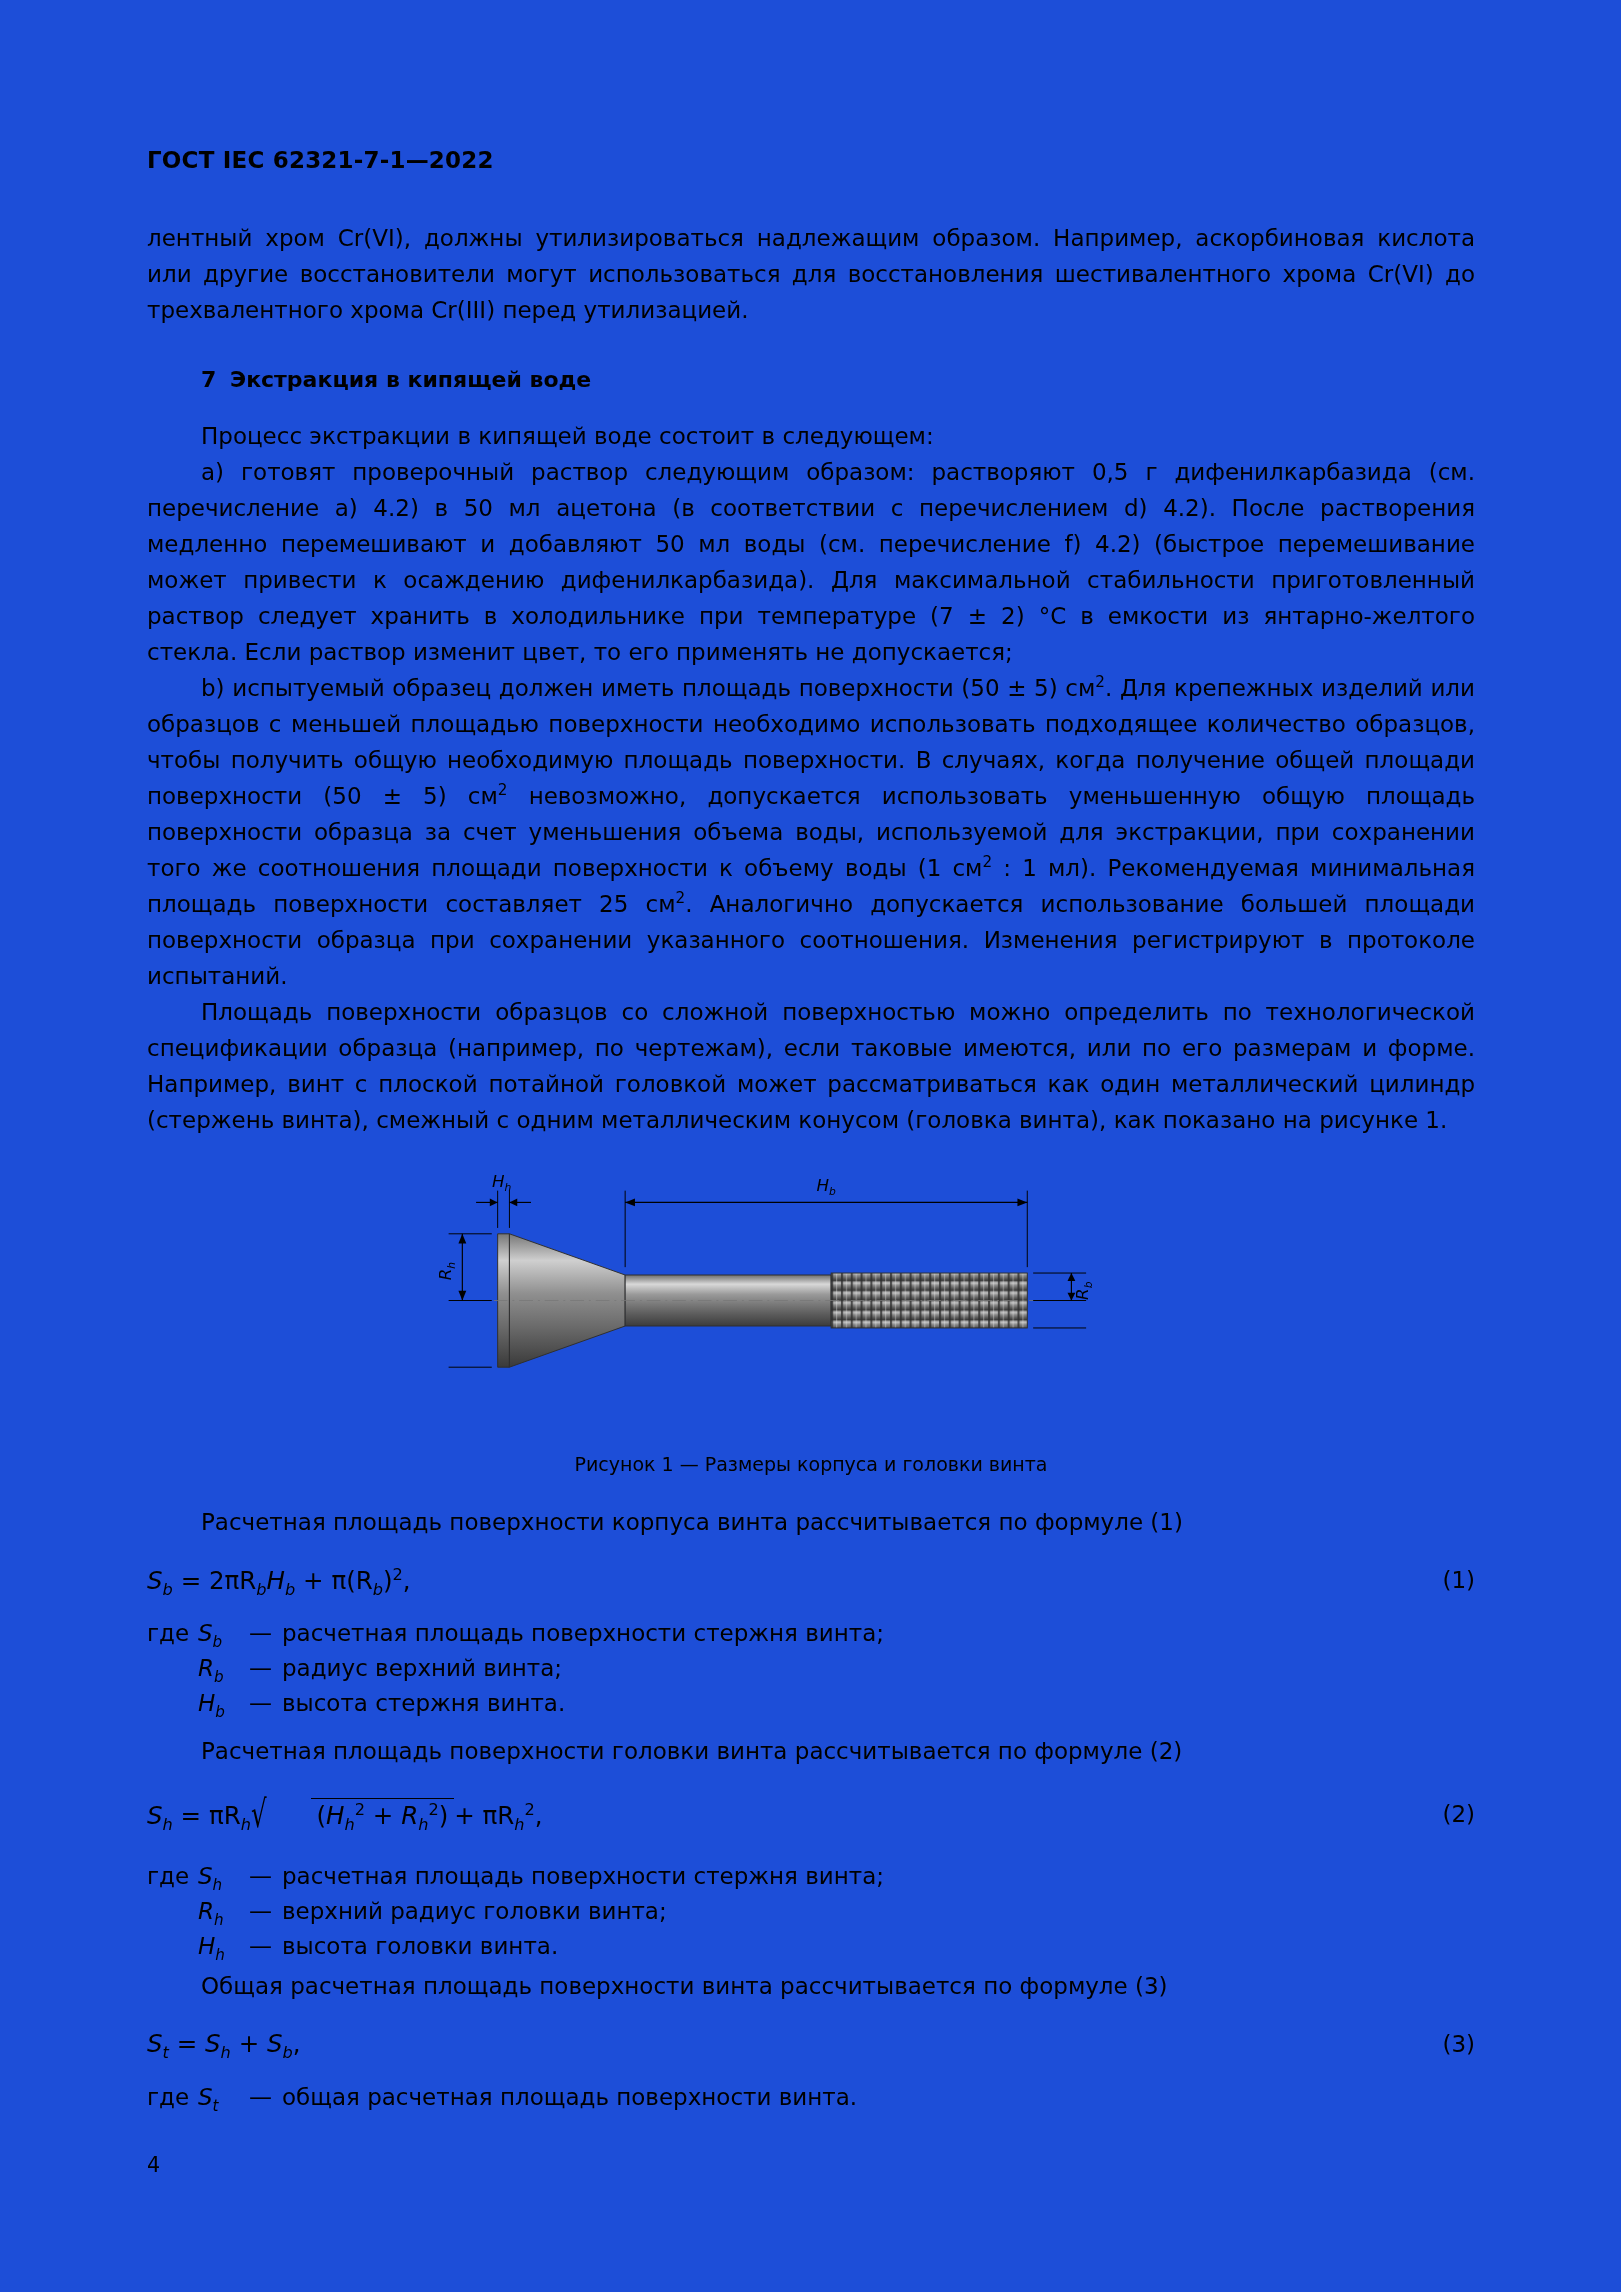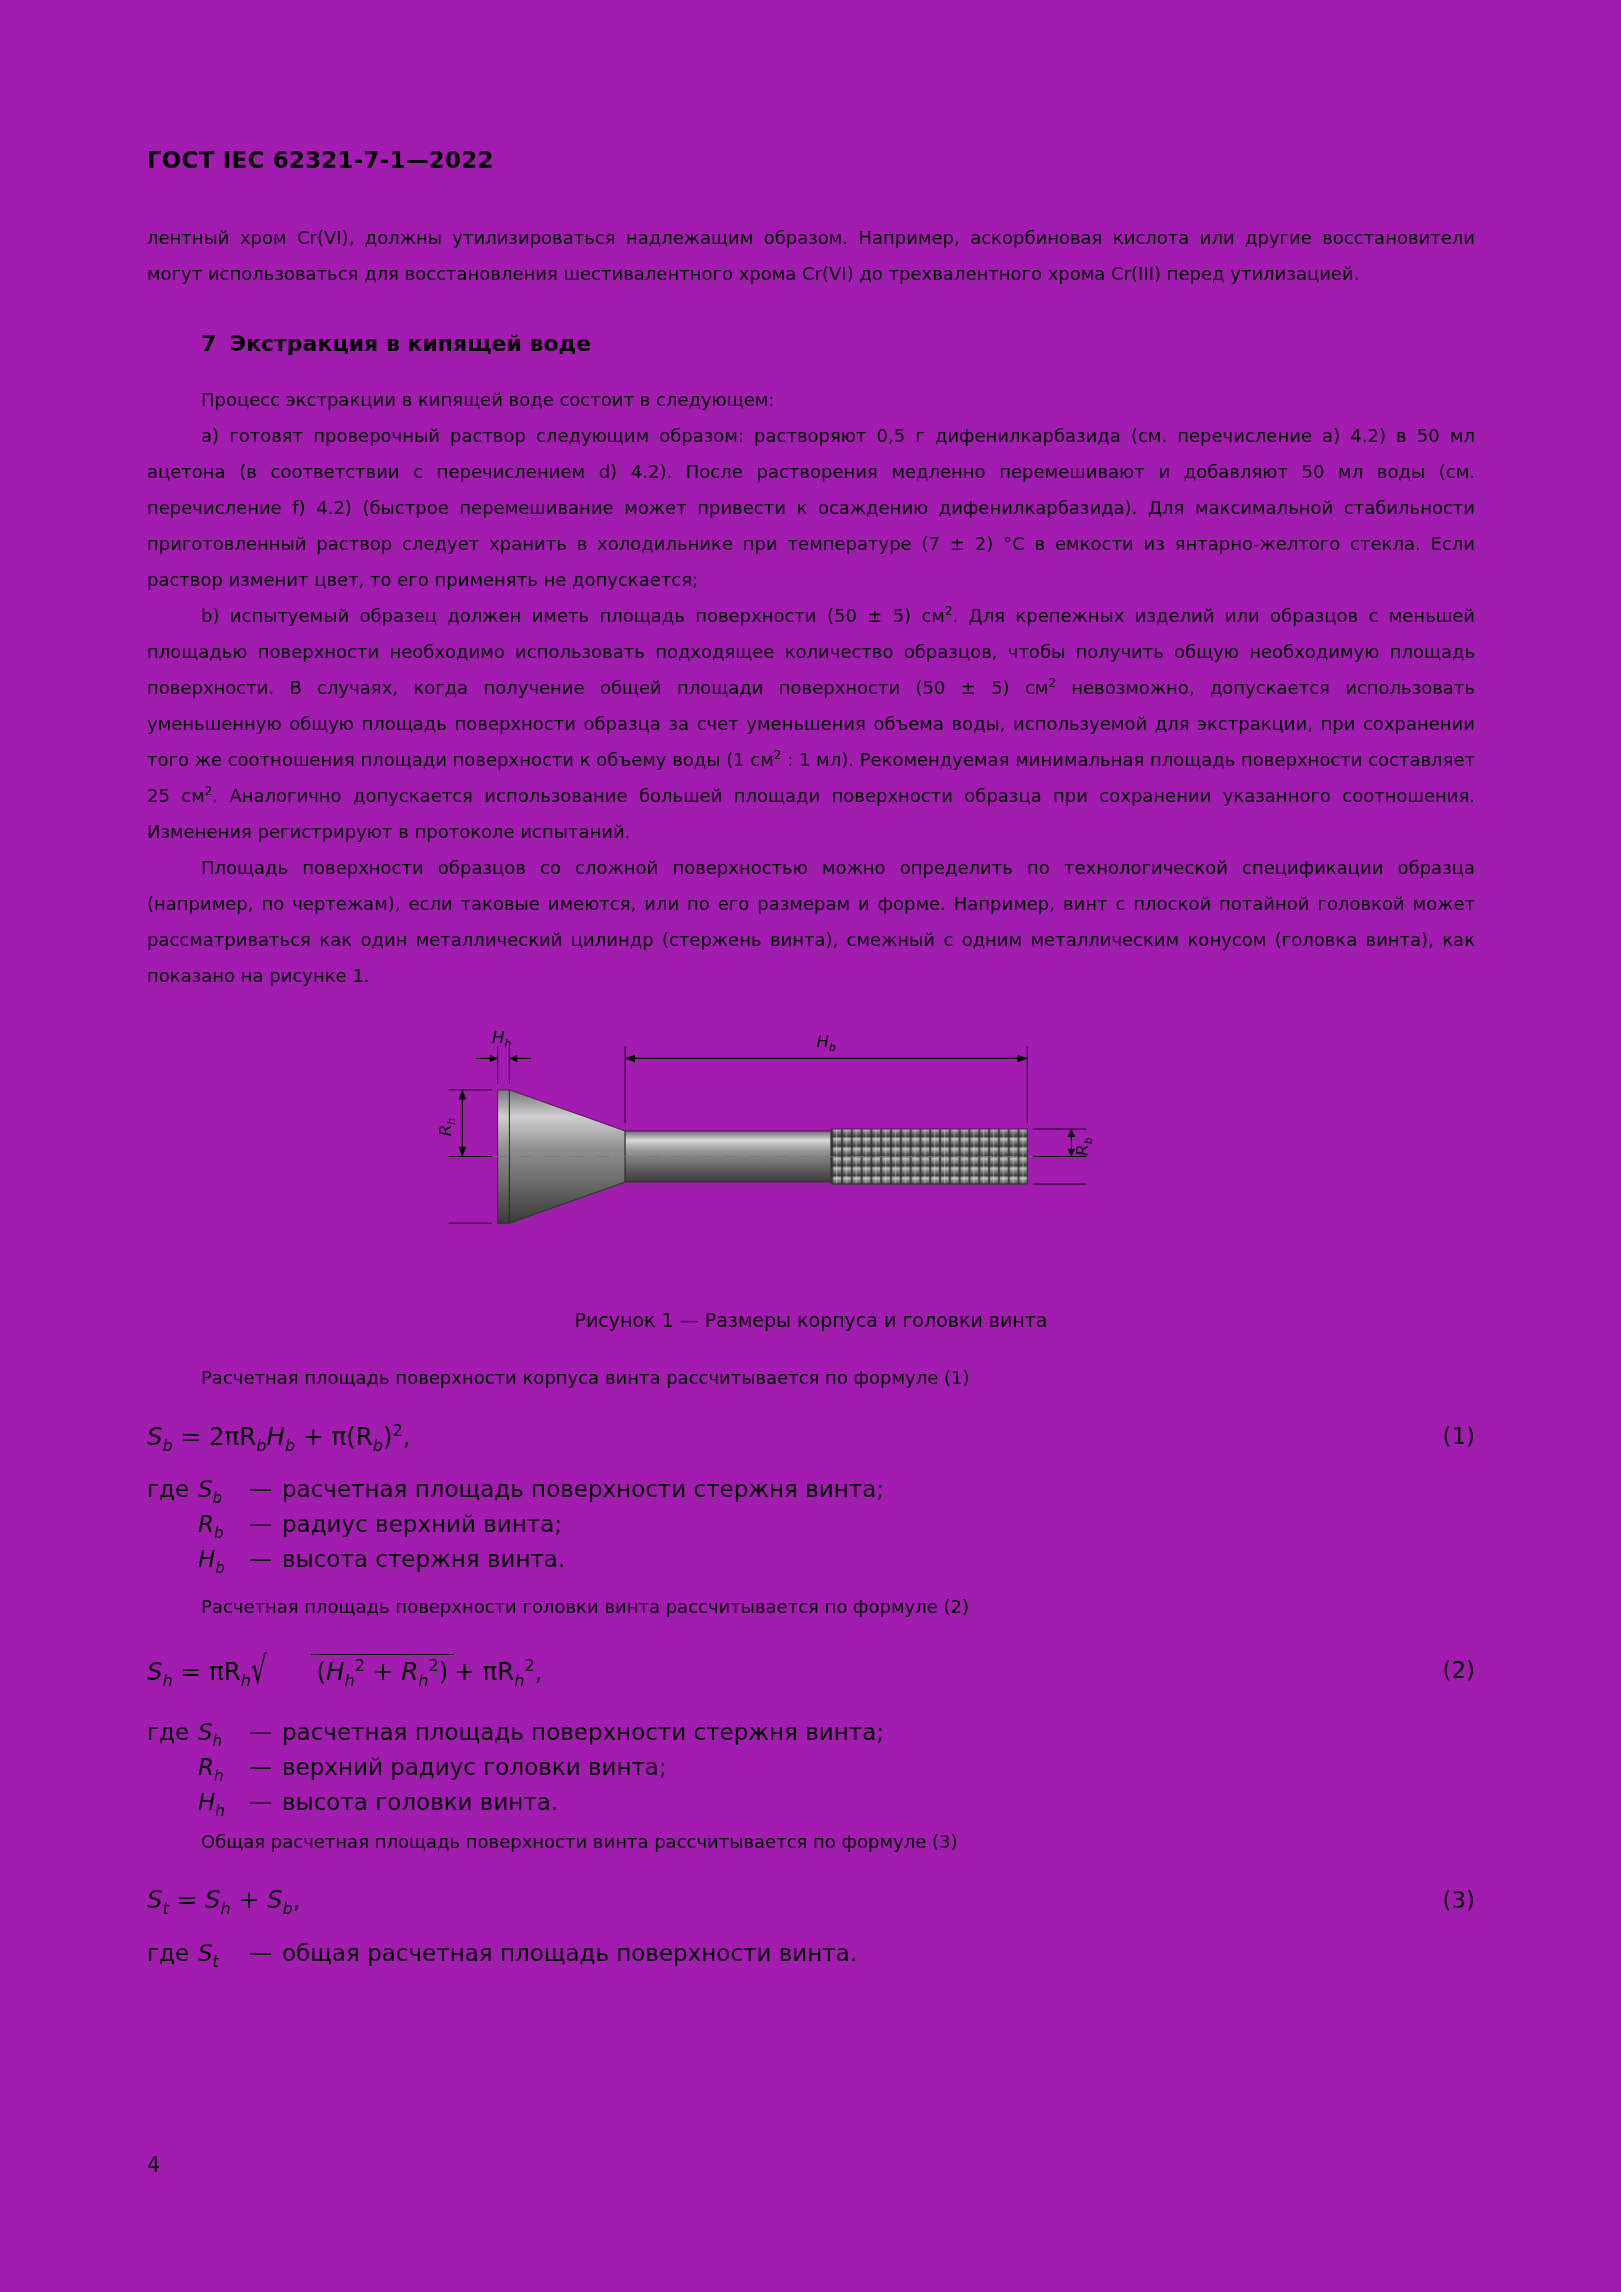--- a/index.html
+++ b/index.html
@@ -8,39 +8,39 @@
     background: #ffffff;
   }
   body {
     font-family: "DejaVu Sans", sans-serif;
     color: #000;
   }
   .page {
     width: 1621px;
     height: 2293px;
     position: relative;
-    background: #a21caf;
+    background: #1d4ed8;
     box-sizing: border-box;
     padding: 16px;
     overflow: hidden;
   }
   .content {
     position: absolute;
     left: 147px;
     top: 147px;
     width: 1328px;
   }
   .doc-header {
     font-size: 23px;
     font-weight: bold;
     letter-spacing: 0.2px;
     margin-bottom: 47px;
   }
   p.body {
-    font-size: 18px;
+    font-size: 23px;
     line-height: 36px;
     text-align: justify;
     margin: 0;
     text-justify: inter-word;
     hyphens: manual;
   }
   p.indent {
     text-indent: 54px;
   }
   .section-title {

